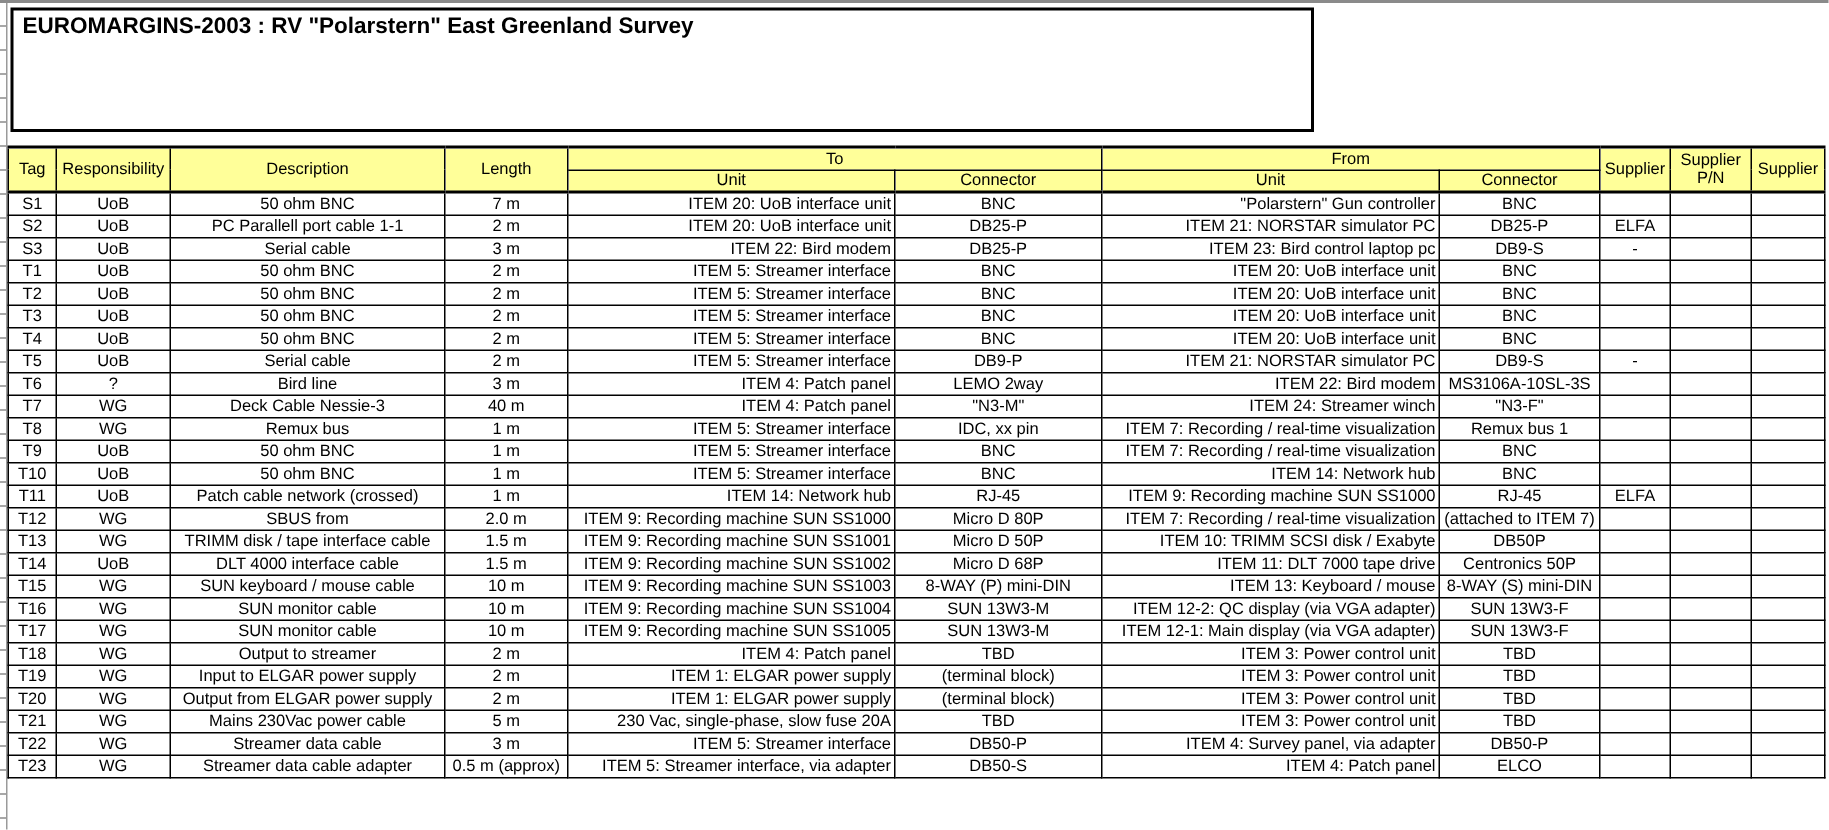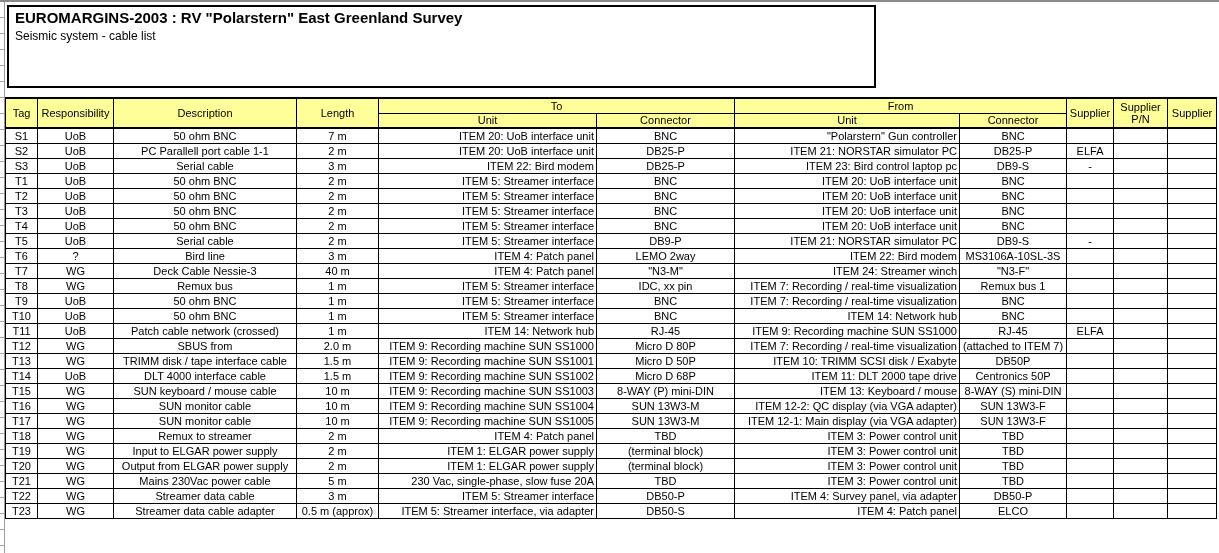--- a/index.html
+++ b/index.html
@@ -65,21 +65,20 @@
   .cable-table td.col-to_unit, .cable-table td.col-from_unit { text-align:right; }
 </style>
 </head>
 <body>
 
 <div class="top-bar"></div>
 <div class="left-strip"></div>
 
 <div class="title-box">
   <div class="title-main">EUROMARGINS-2003 : RV "Polarstern" East Greenland Survey</div>
-  <div class="title-sub">Seismic system - cable list</div>
 </div>
 
 <table class="cable-table">
   <colgroup>
     <col style="width:32px">
       <col style="width:76px">
       <col style="width:183px">
       <col style="width:82px">
     <col style="width:218px">
       <col style="width:138px">
@@ -317,21 +316,21 @@
         <td class="col-pn"></td>
         <td class="col-drawing"></td>
       </tr>
       <tr>
         <td class="col-tag">T14</td>
         <td class="col-resp">UoB</td>
         <td class="col-desc">DLT 4000 interface cable</td>
         <td class="col-len">1.5 m</td>
         <td class="col-to_unit">ITEM 9: Recording machine SUN SS1002</td>
         <td class="col-to_conn">Micro D 68P</td>
-        <td class="col-from_unit">ITEM 11: DLT 2000 tape drive</td>
+        <td class="col-from_unit">ITEM 11: DLT 7000 tape drive</td>
         <td class="col-from_conn">Centronics 50P</td>
         <td class="col-supplier"></td>
         <td class="col-pn"></td>
         <td class="col-drawing"></td>
       </tr>
       <tr>
         <td class="col-tag">T15</td>
         <td class="col-resp">WG</td>
         <td class="col-desc">SUN keyboard / mouse cable</td>
         <td class="col-len">10 m</td>
@@ -365,21 +364,21 @@
         <td class="col-to_conn">SUN 13W3-M</td>
         <td class="col-from_unit">ITEM 12-1: Main display (via VGA adapter)</td>
         <td class="col-from_conn">SUN 13W3-F</td>
         <td class="col-supplier"></td>
         <td class="col-pn"></td>
         <td class="col-drawing"></td>
       </tr>
       <tr>
         <td class="col-tag">T18</td>
         <td class="col-resp">WG</td>
-        <td class="col-desc">Remux to streamer</td>
+        <td class="col-desc">Output to streamer</td>
         <td class="col-len">2 m</td>
         <td class="col-to_unit">ITEM 4: Patch panel</td>
         <td class="col-to_conn">TBD</td>
         <td class="col-from_unit">ITEM 3: Power control unit</td>
         <td class="col-from_conn">TBD</td>
         <td class="col-supplier"></td>
         <td class="col-pn"></td>
         <td class="col-drawing"></td>
       </tr>
       <tr>

